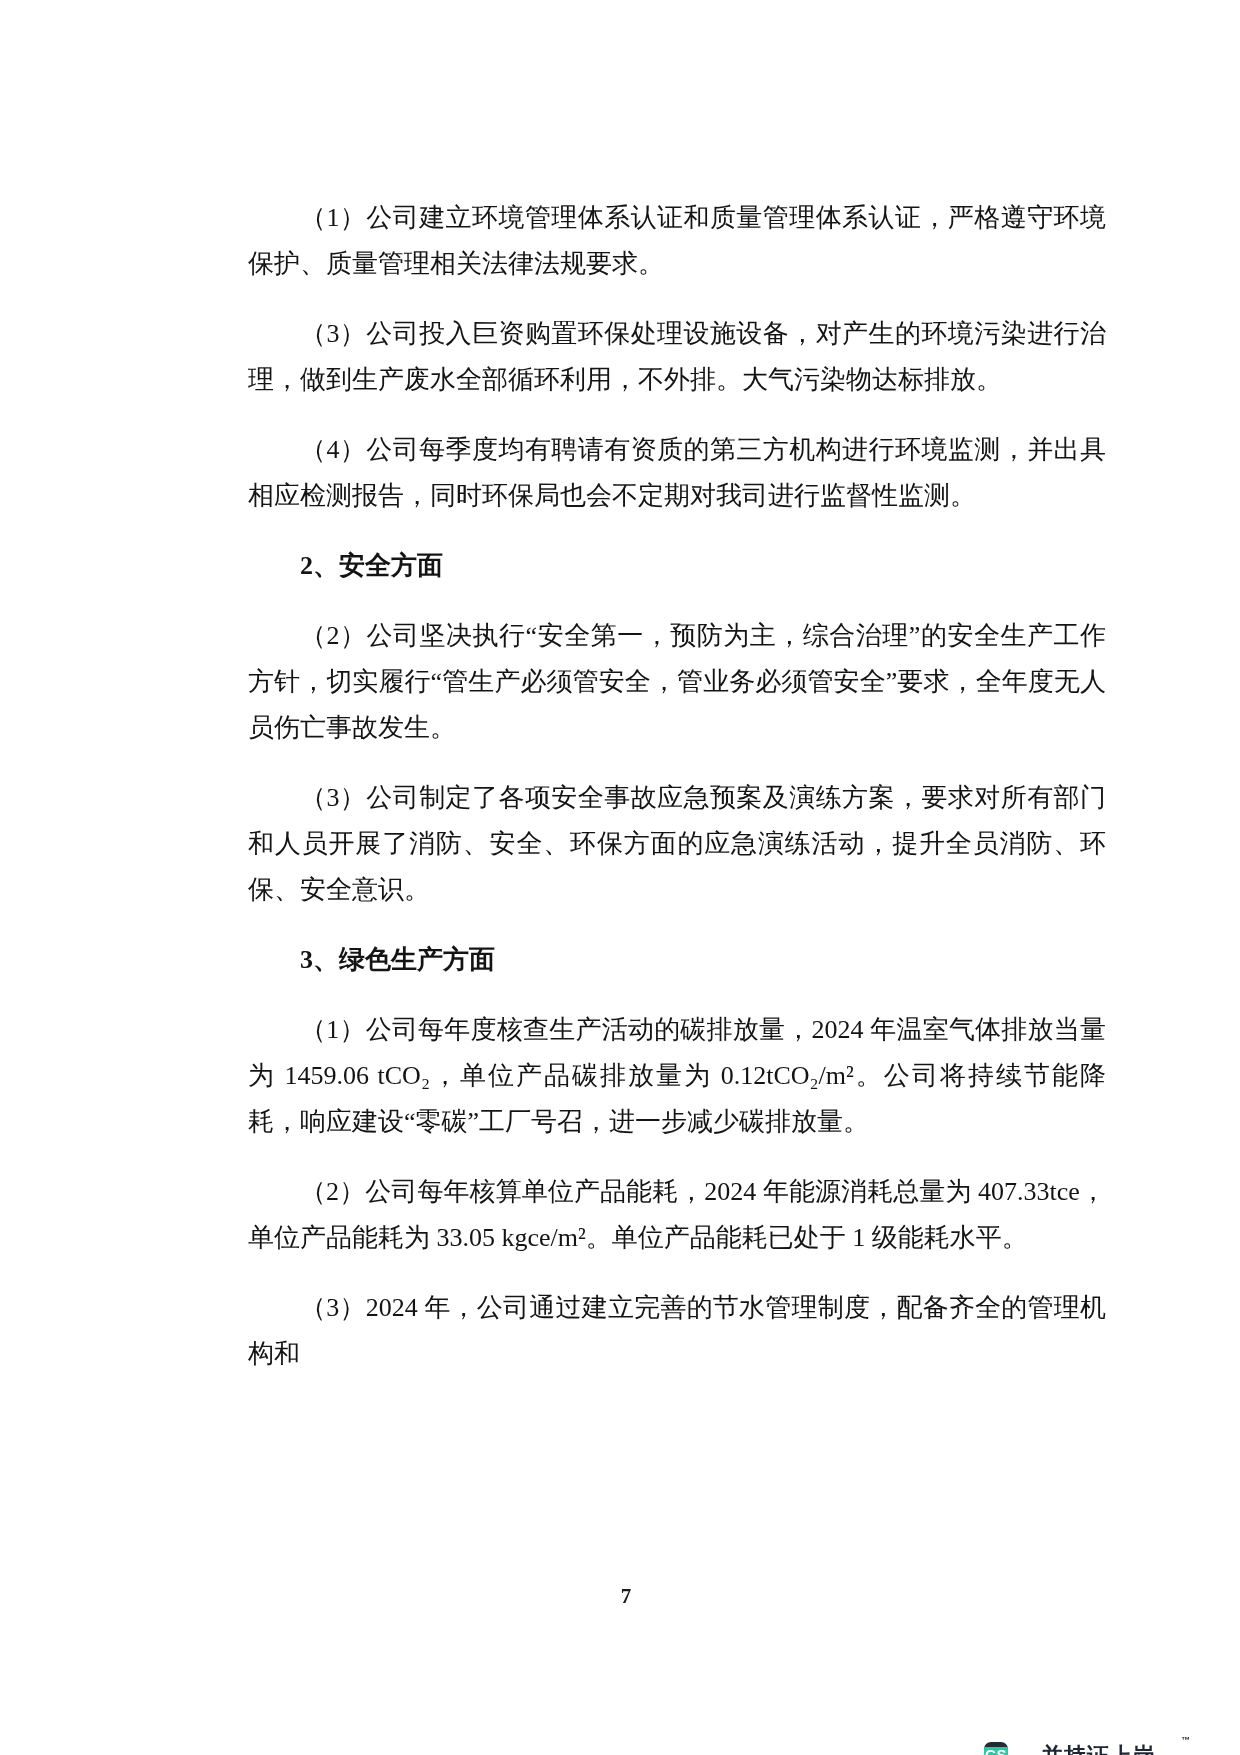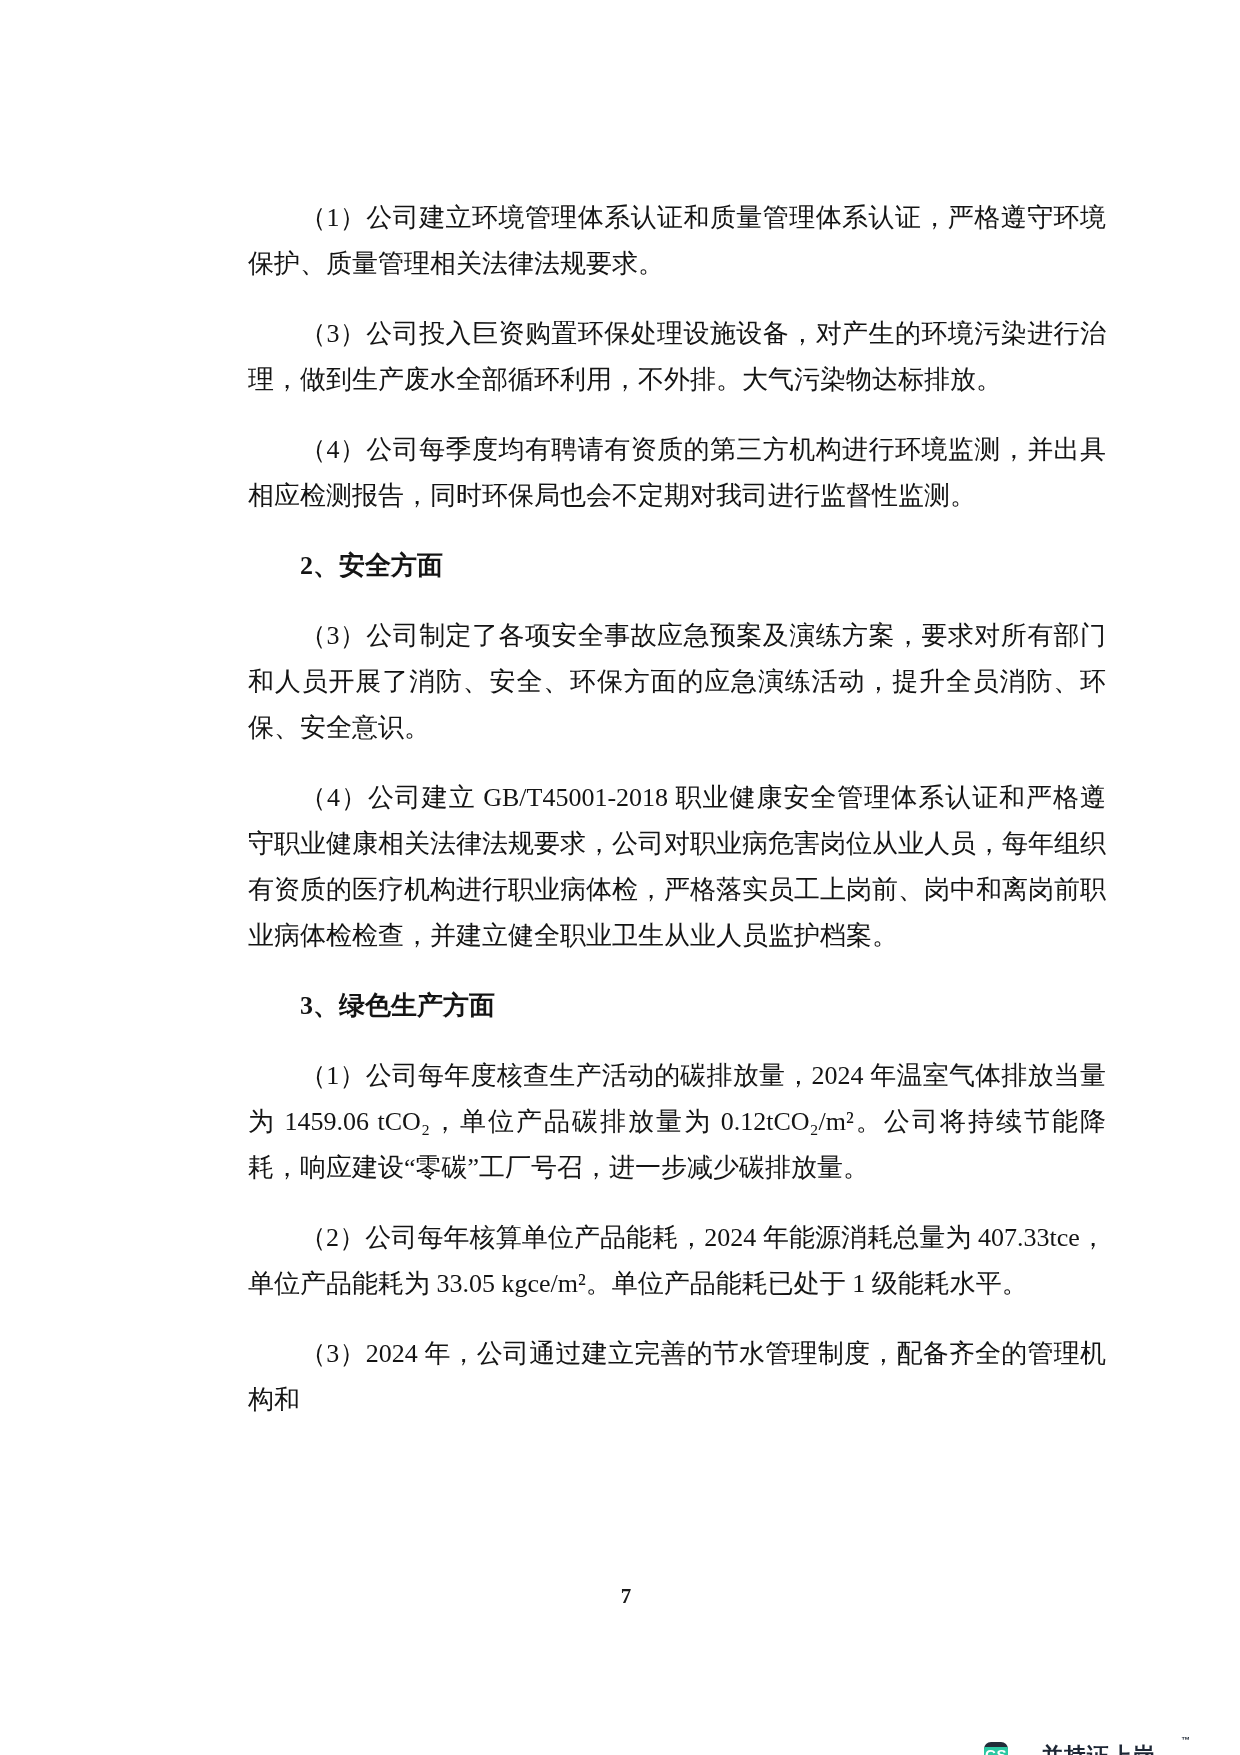--- a/index.html
+++ b/index.html
@@ -109,22 +109,22 @@
 </head>
 <body>
 
 <div class="page">
 
   <div class="doc-body">
     <p>（1）公司建立环境管理体系认证和质量管理体系认证，严格遵守环境保护、质量管理相关法律法规要求。</p>
     <p>（3）公司投入巨资购置环保处理设施设备，对产生的环境污染进行治理，做到生产废水全部循环利用，不外排。大气污染物达标排放。</p>
     <p>（4）公司每季度均有聘请有资质的第三方机构进行环境监测，并出具相应检测报告，同时环保局也会不定期对我司进行监督性监测。</p>
     <p class="heading">2、安全方面</p>
+    <p>（2）公司坚决执行“安全第一，预防为主，综合治理”的安全生产工作方针，切实履行“管生产必须管安全，管业务必须管安全”要求，全年度无人员伤亡事故发生。</p>
     <p>（3）公司制定了各项安全事故应急预案及演练方案，要求对所有部门和人员开展了消防、安全、环保方面的应急演练活动，提升全员消防、环保、安全意识。</p>
-    <p>（4）公司建立 GB/T45001-2018 职业健康安全管理体系认证和严格遵守职业健康相关法律法规要求，公司对职业病危害岗位从业人员，每年组织有资质的医疗机构进行职业病体检，严格落实员工上岗前、岗中和离岗前职业病体检检查，并建立健全职业卫生从业人员监护档案。</p>
     <p class="heading">3、绿色生产方面</p>
     <p>（1）公司每年度核查生产活动的碳排放量，2024 年温室气体排放当量为 1459.06 tCO₂，单位产品碳排放量为 0.12tCO₂/m²。公司将持续节能降耗，响应建设“零碳”工厂号召，进一步减少碳排放量。</p>
     <p>（2）公司每年核算单位产品能耗，2024 年能源消耗总量为 407.33tce，单位产品能耗为 33.05 kgce/m²。单位产品能耗已处于 1 级能耗水平。</p>
     <p>（3）2024 年，公司通过建立完善的节水管理制度，配备齐全的管理机构和</p>
   </div>
 
   <div class="page-footer">7</div>
 
   <div class="watermark">
     <div class="wm-row">

